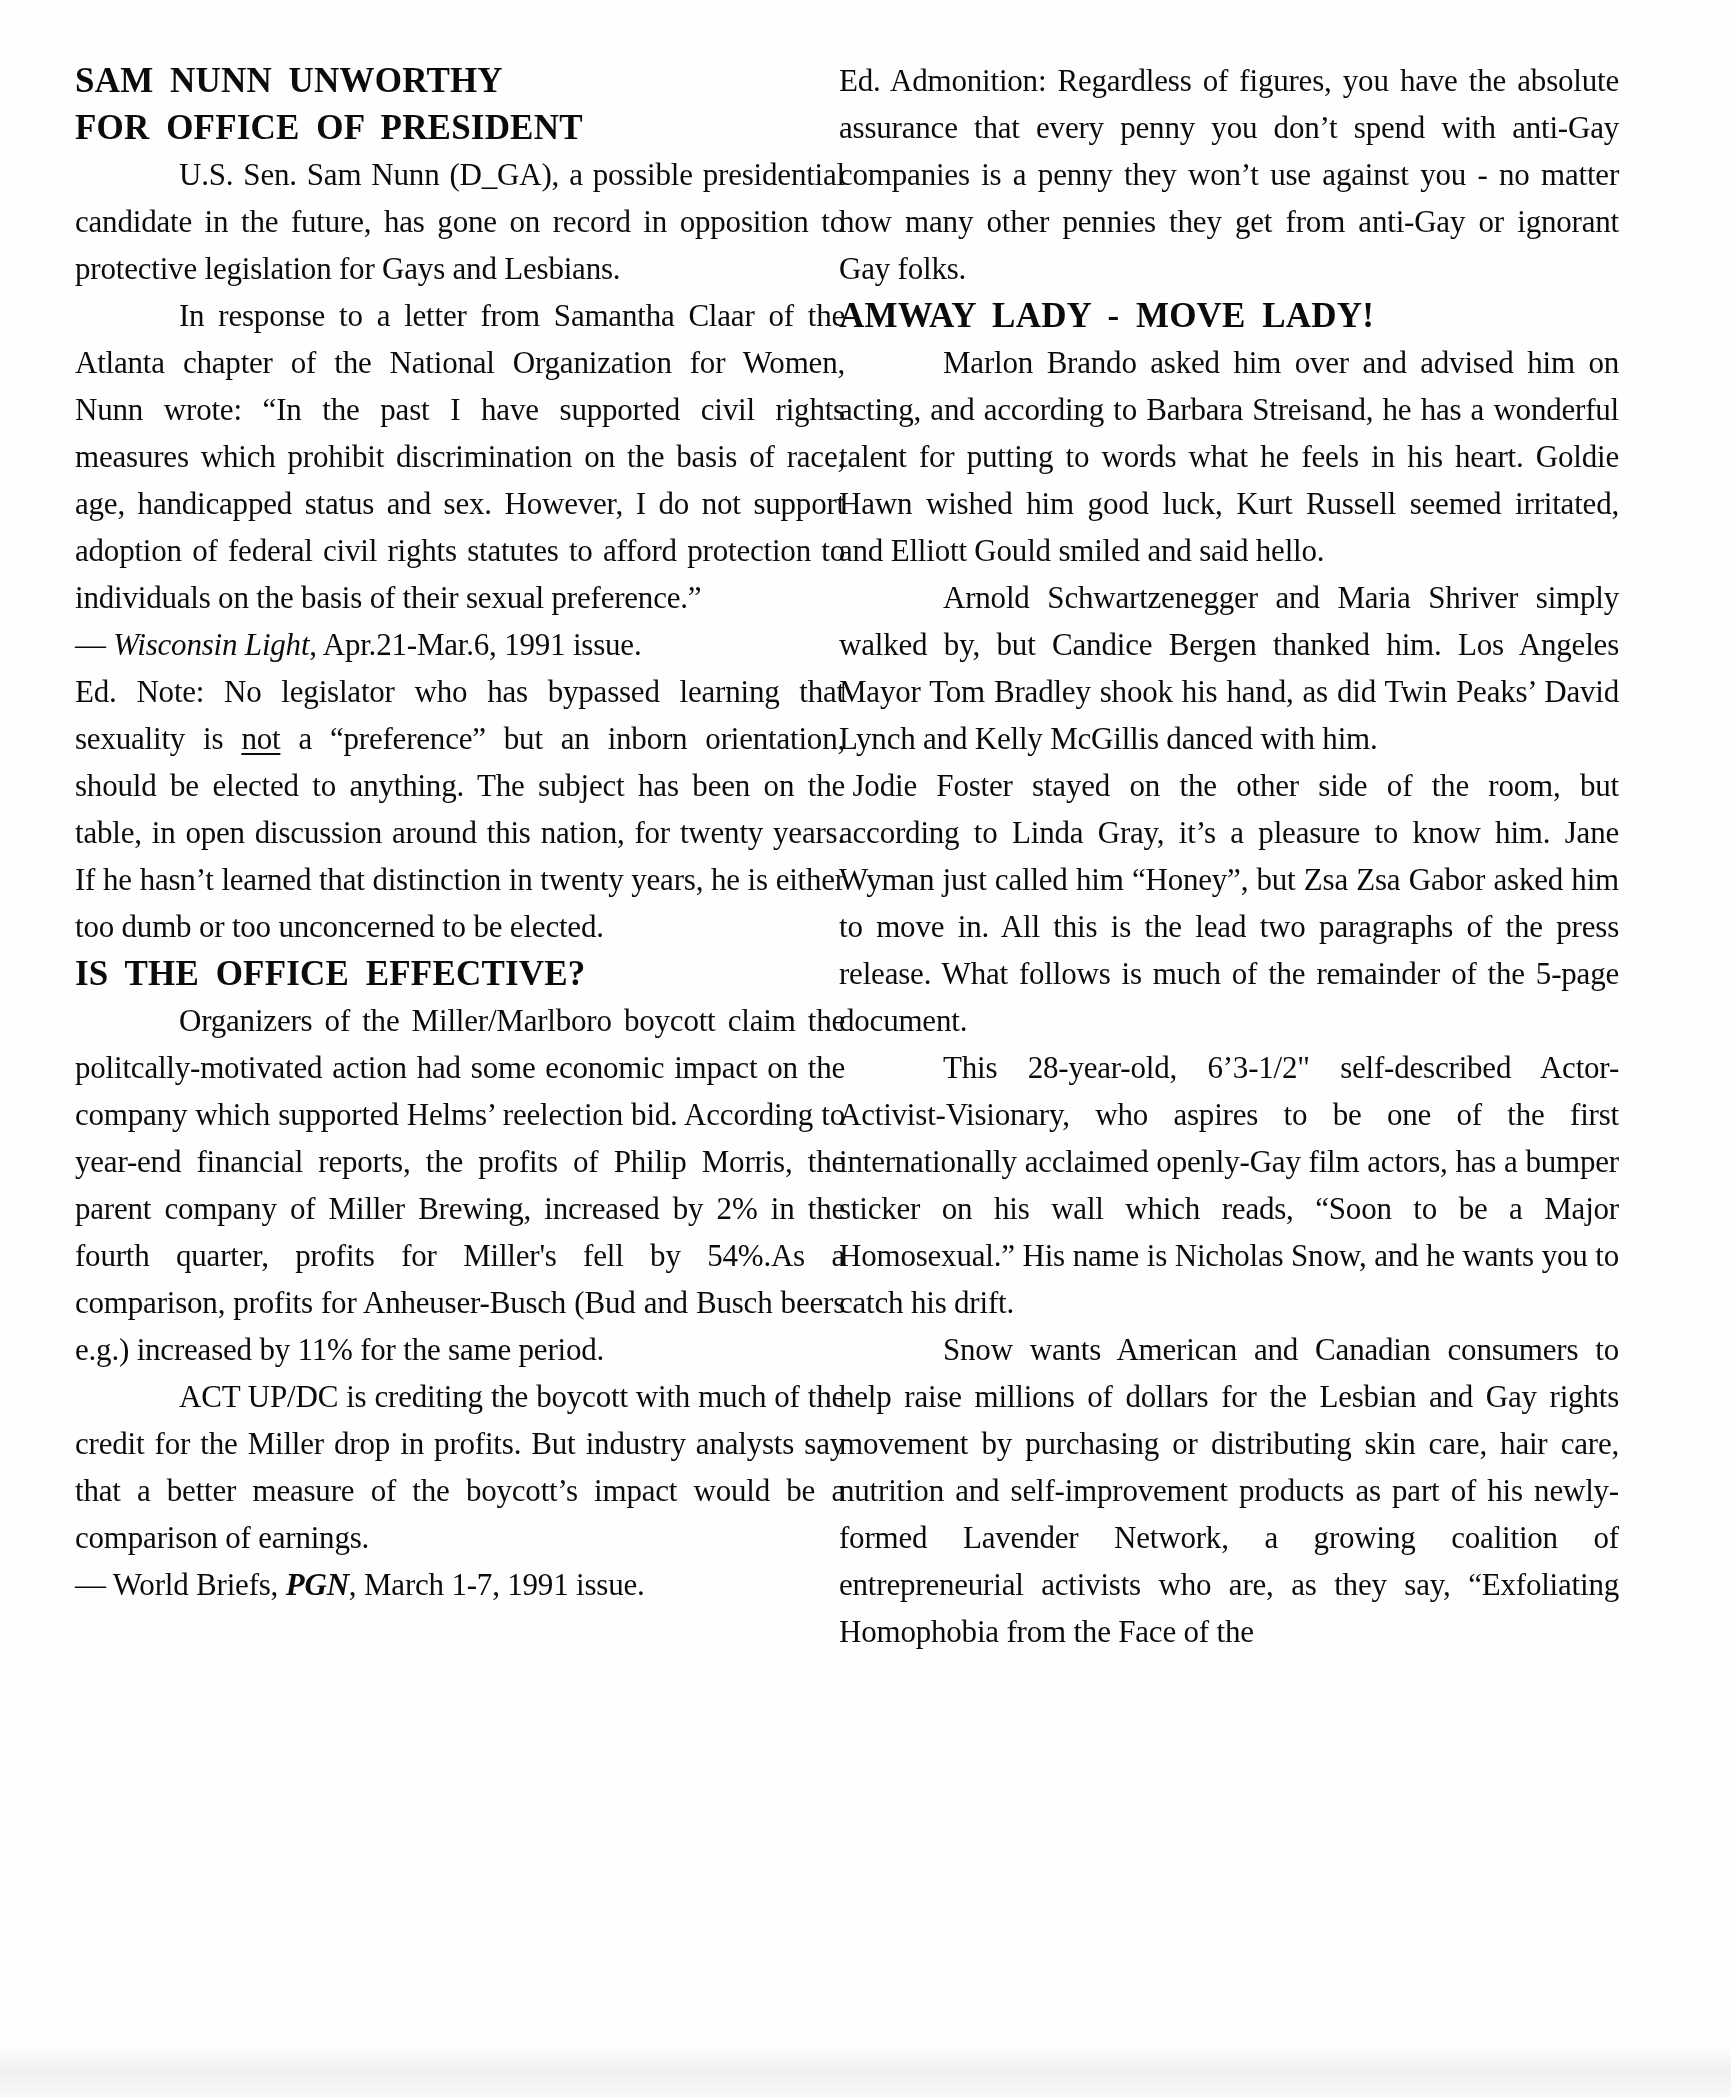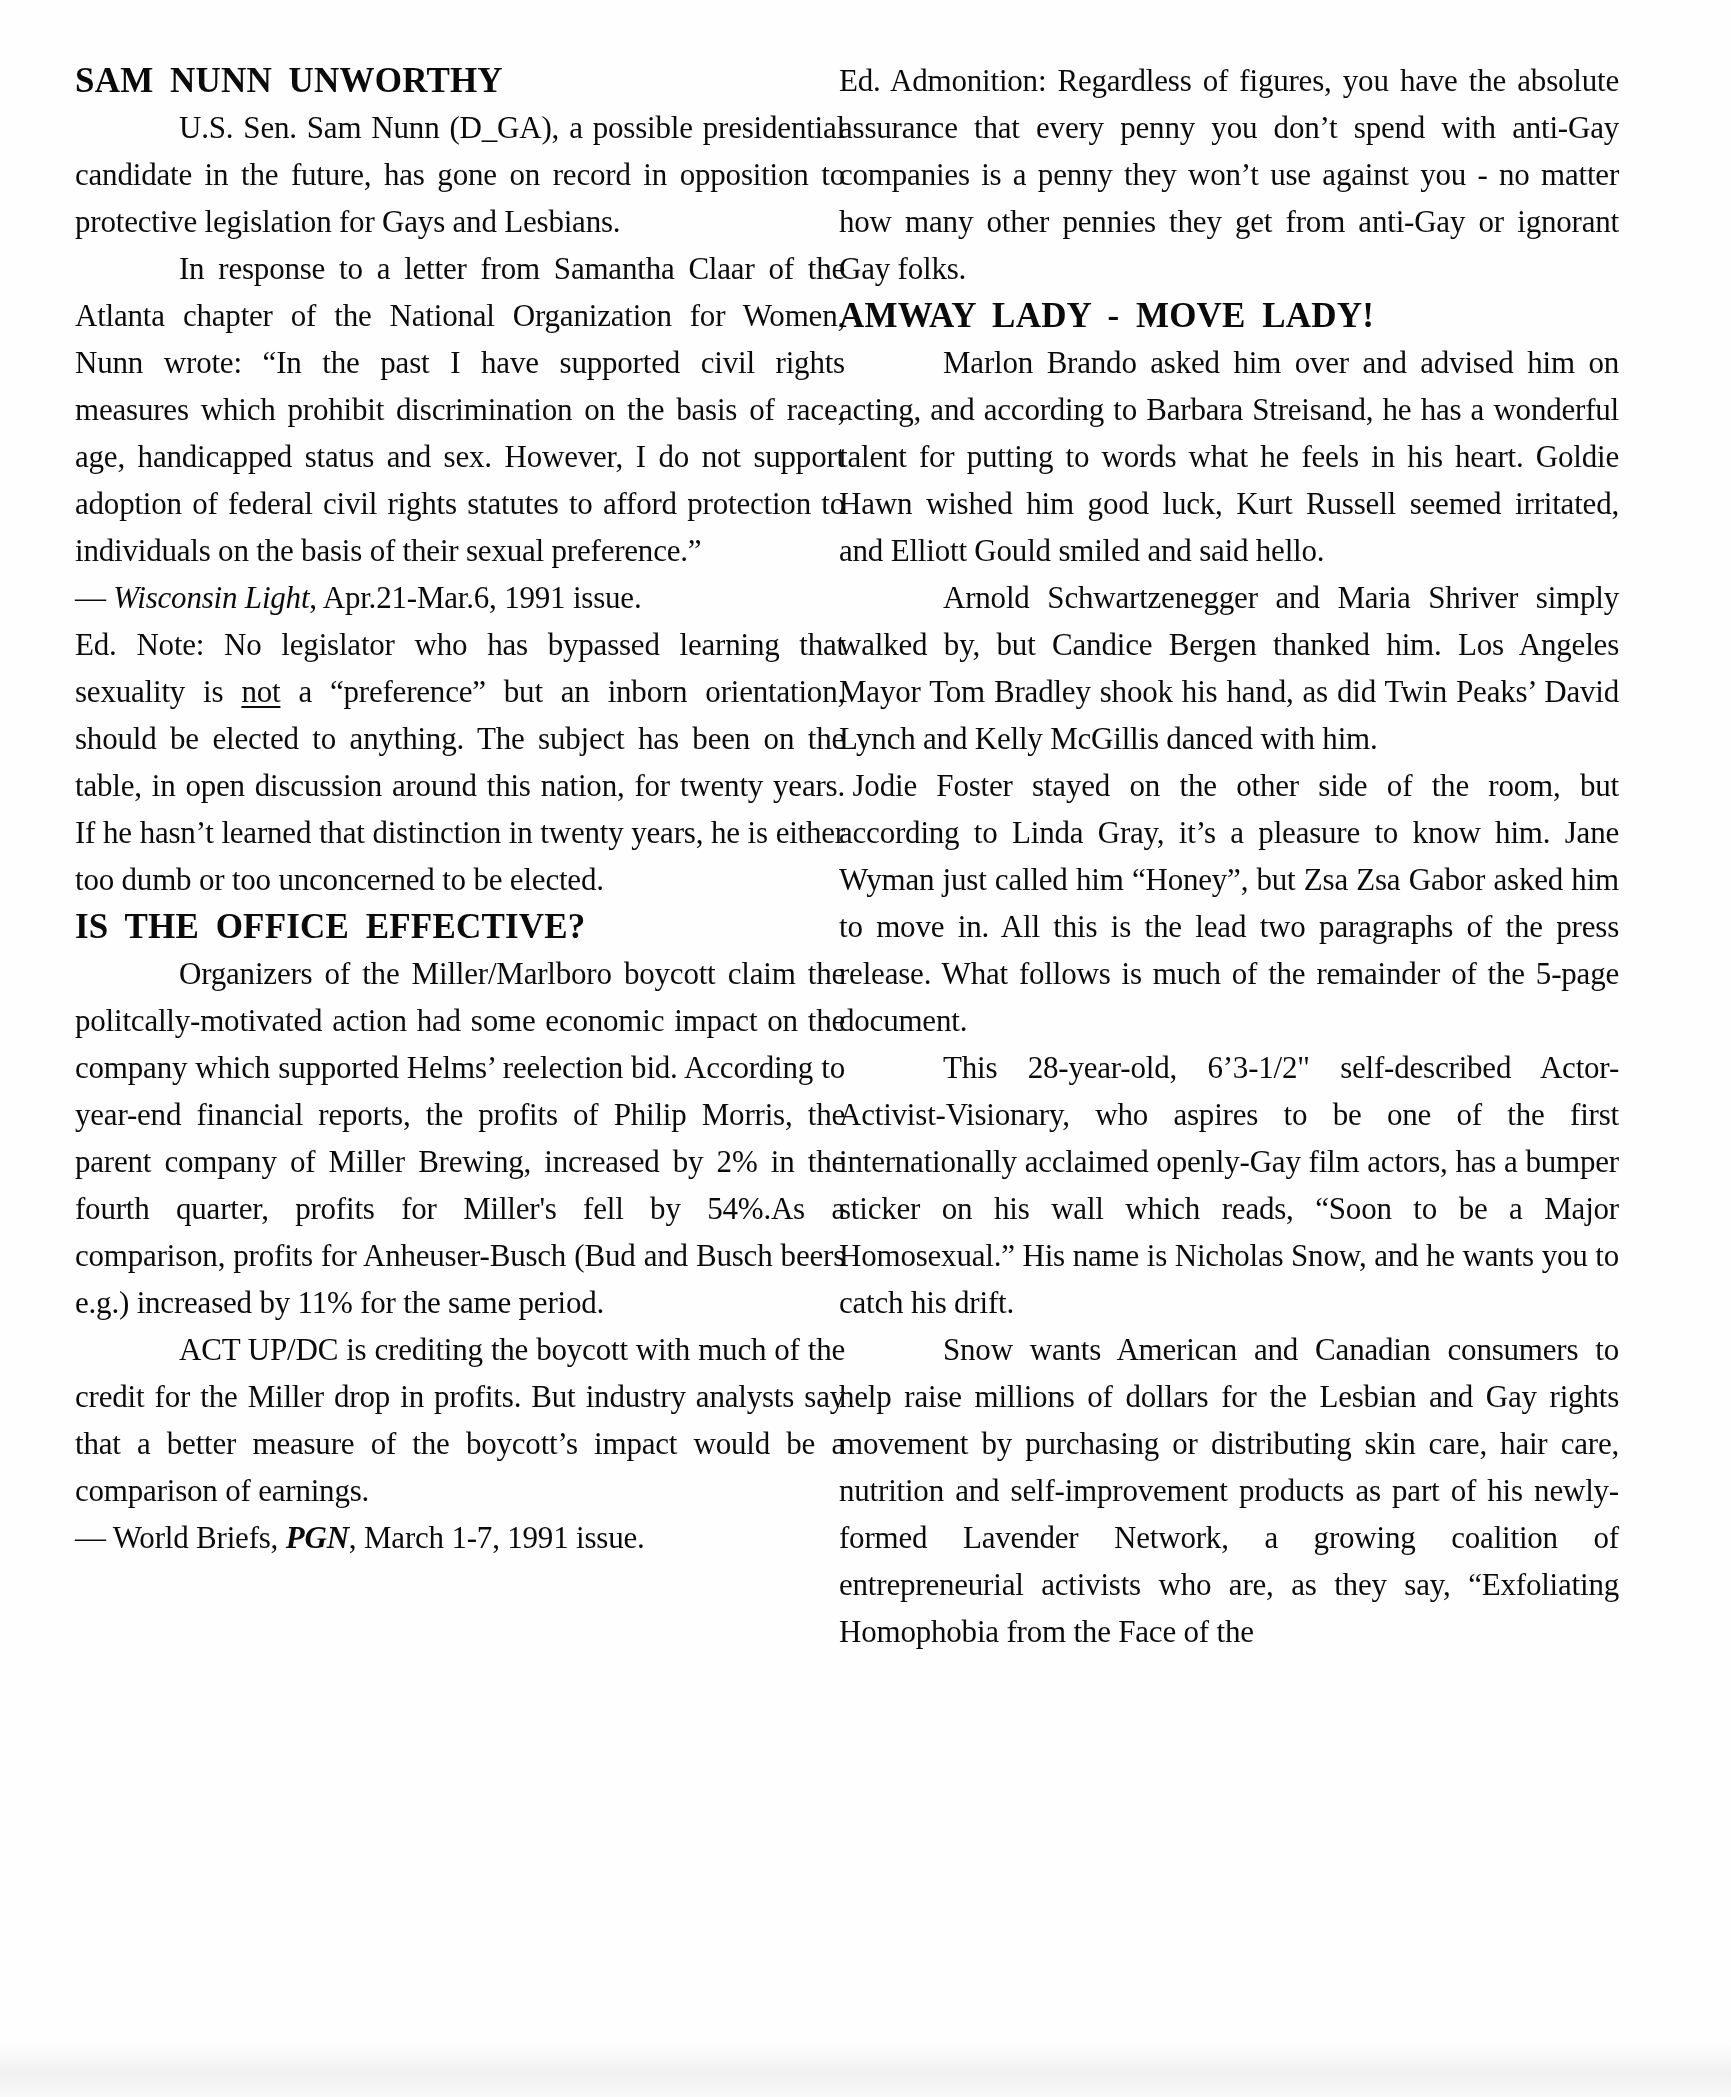--- a/index.html
+++ b/index.html
@@ -69,20 +69,21 @@
     pointer-events: none;
   }
 </style>
 </head>
 <body>
 
 <div class="page">
   <div class="column column-left">
       <div class="heading">
         <div class="heading-line">SAM NUNN UNWORTHY</div>
+        <div class="heading-line">FOR OFFICE OF PRESIDENT</div>
       </div>
       <p class="para indent-normal"><span class="r">U.S. Sen. Sam Nunn (D_GA), a possible presidential candidate in the future, has gone on record in opposition to protective legislation for Gays and Lesbians.</span></p>
       <p class="para indent-normal"><span class="r">In response to a letter from Samantha Claar of the Atlanta chapter of the National Organization for Women, Nunn wrote: “In the past I have supported civil rights measures which prohibit discrimination on the basis of race, age, handicapped status and sex. However, I do not support adoption of federal civil rights statutes to afford protection to individuals on the basis of their sexual preference.”</span></p>
       <p class="attr indent-none"><span class="r">— </span><span class="it">Wisconsin Light</span><span class="r">,  Apr.21-Mar.6, 1991 issue.</span></p>
       <p class="para indent-none"><span class="r">Ed. Note: No legislator who has bypassed learning that sexuality is </span><span class="u">not</span><span class="r"> a “preference” but an inborn orientation, should be elected to anything. The subject has been on the table, in open discussion around this nation, for twenty years. If he hasn’t learned that distinction in twenty years, he is either too dumb or too unconcerned to be elected.</span></p>
       <div class="heading">
         <div class="heading-line">IS THE OFFICE EFFECTIVE?</div>
       </div>
       <p class="para indent-normal"><span class="r">Organizers of the Miller/Marlboro boycott claim the politcally-motivated action had some economic impact on the company which supported Helms’ reelection bid. According to year-end financial reports, the profits of Philip Morris, the parent company of Miller Brewing, increased by 2% in the fourth quarter, profits for Miller's fell by </span><span class="b">54%</span><span class="r">.As a comparison, profits for Anheuser-Busch (Bud and Busch beers e.g.) increased by 11% for the same period.</span></p>
       <p class="para indent-normal"><span class="r">ACT UP/DC is crediting the boycott with much of the credit for the Miller drop in profits. But industry analysts say that a better measure of the boycott’s impact would be a comparison of earnings.</span></p>

